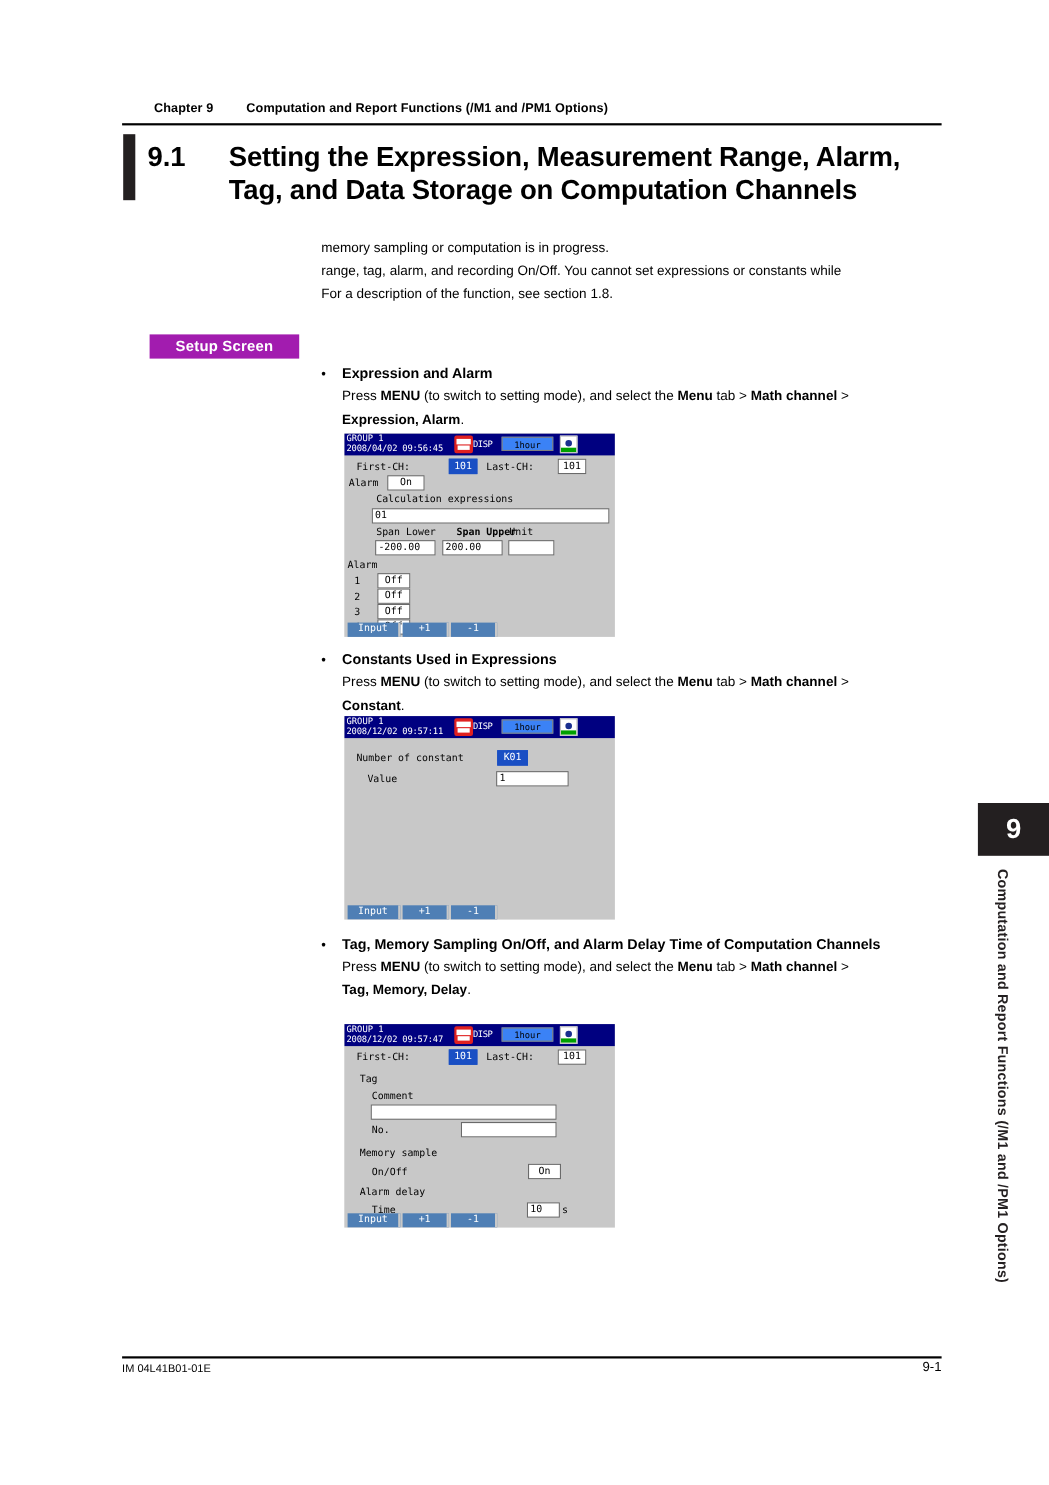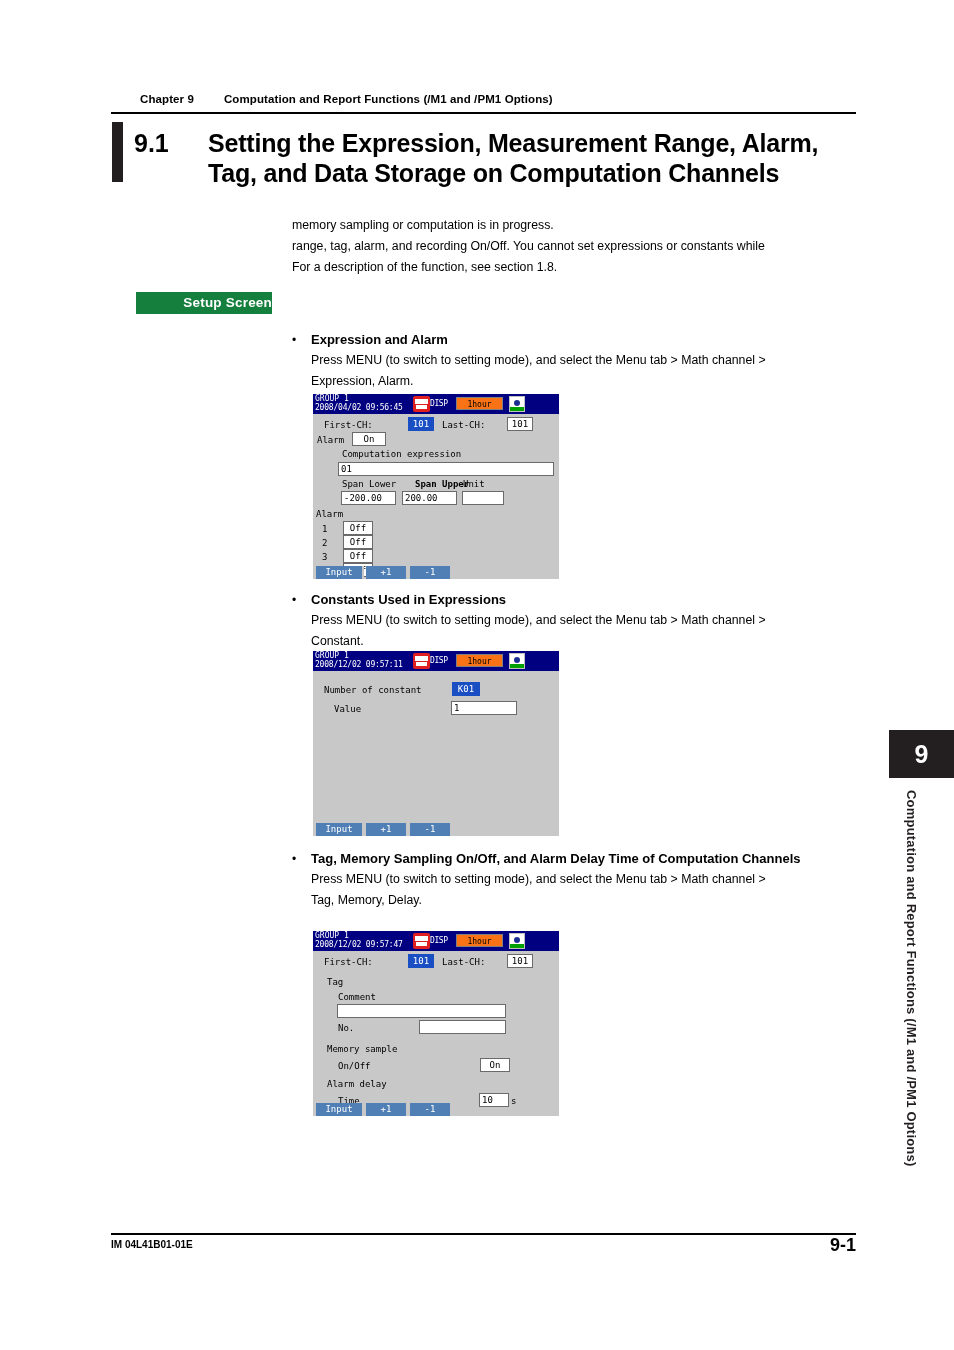--- a/index.html
+++ b/index.html
@@ -79,28 +79,28 @@
     width: 570px;
     font-size: 12.3px;
     line-height: 21px;
   }
   .intro p { margin: 0; }
 
   
   .setup-badge {
     position: absolute;
     left: 136px;
-    top: 292px;
+    top: 304px;
     width: 136px;
     height: 22px;
-    background: #15803d;
+    background: #a21caf;
     color: #ffffff;
     font-size: 13.5px;
     font-weight: bold;
-    text-align: right;
+    text-align: center;
     line-height: 22px;
     letter-spacing: 0.2px;
   }
 
   
   .bullet-block {
     position: absolute;
     left: 292px;
     width: 575px;
     font-size: 12.3px;
@@ -116,21 +116,21 @@
     font-size: 13px;
     font-weight: bold;
     margin-left: 19px;
     line-height: 20px;
   }
   .bullet-block .bullet-body {
     margin-left: 19px;
     line-height: 20.5px;
     font-size: 12.3px;
   }
-  .bullet-block b { font-weight: normal; margin-top: 36px; }
+  .bullet-block b { font-weight: bold; margin-top: 36px; }
 
   
   .dev-screen {
     position: absolute;
     width: 246px;
     height: 185px;
     background: #c8c8c8;
     font-family: "DejaVu Sans Mono", monospace;
     font-size: 9px;
     color: #000;
@@ -192,21 +192,21 @@
     font-size: 8px;
     color: #ffffff;
     letter-spacing: -0.4px;
   }
   .dev-timefield {
     position: absolute;
     left: 143px;
     top: 3px;
     width: 47px;
     height: 13px;
-    background: #f97316;
+    background: #3b82f6;
     border: 1px solid #808080;
     color: #000000;
     font-size: 8px;
     text-align: center;
     line-height: 13px;
     box-sizing: border-box;
   }
   .status-icon {
     position: absolute;
     left: 196px;
@@ -323,29 +323,29 @@
     top: 1233px;
     width: 745px;
     height: 1.5px;
     background: #000;
   }
   .footer-left {
     position: absolute;
     left: 111px;
     top: 1239px;
     font-size: 10px;
-    font-weight: bold;
+    font-weight: normal;
     text-align: right;
   }
   .footer-right {
     position: absolute;
     right: 98px;
     top: 1235px;
-    font-size: 18px;
-    font-weight: bold;
+    font-size: 12px;
+    font-weight: normal;
   }
 </style>
 </head>
 <body>
 
 <div class="page">
 
   <div class="chapter-header">
     <span class="chap-num">Chapter 9</span><span>Computation and Report Functions (/M1 and /PM1 Options)</span>
   </div>
@@ -386,21 +386,21 @@
     </div>
     <div class="dev-body">
       <div class="dev-label" style="left:11px; top:6px;">First-CH:</div>
       <div class="dev-field sel" style="left:95px; top:3px; width:26px;">101</div>
       <div class="dev-label" style="left:129px; top:6px;">Last-CH:</div>
       <div class="dev-field center" style="left:194px; top:3px; width:26px;">101</div>
 
       <div class="dev-label" style="left:4px; top:21px;">Alarm</div>
       <div class="dev-field center" style="left:39px; top:18px; width:34px;">On</div>
 
-      <div class="dev-label" style="left:29px; top:35px;">Computation expression</div>
+      <div class="dev-label" style="left:29px; top:35px;">Calculation expressions</div>
       <div class="dev-field" style="left:25px; top:48px; width:216px;">01</div>
 
       <div class="dev-label" style="left:29px; top:65px;">Span Lower</div>
       <div class="dev-label" style="left:102px; top:65px;font-weight:bold;">Span Upper</div>
       <div class="dev-label" style="left:150px; top:65px;">Unit</div>
       <div class="dev-field right" style="left:28px; top:77px; width:55px;">-200.00</div>
       <div class="dev-field right" style="left:89px; top:77px; width:55px;">200.00</div>
       <div class="dev-field" style="left:149px; top:77px; width:42px;"></div>
 
       <div class="dev-label" style="left:3px; top:95px;">Alarm</div>

